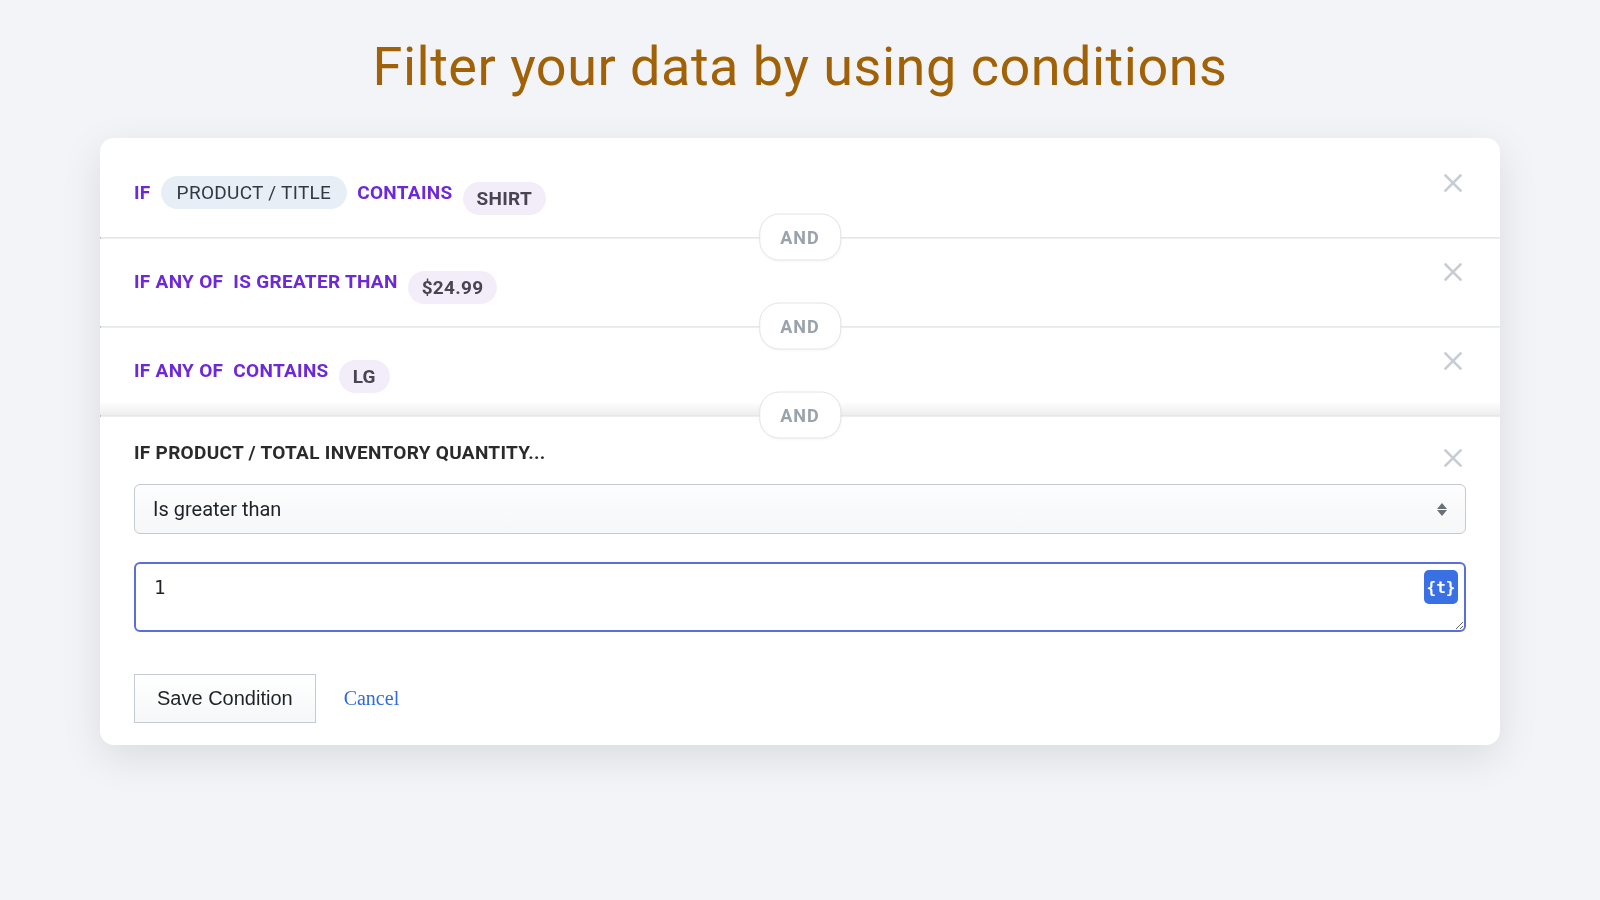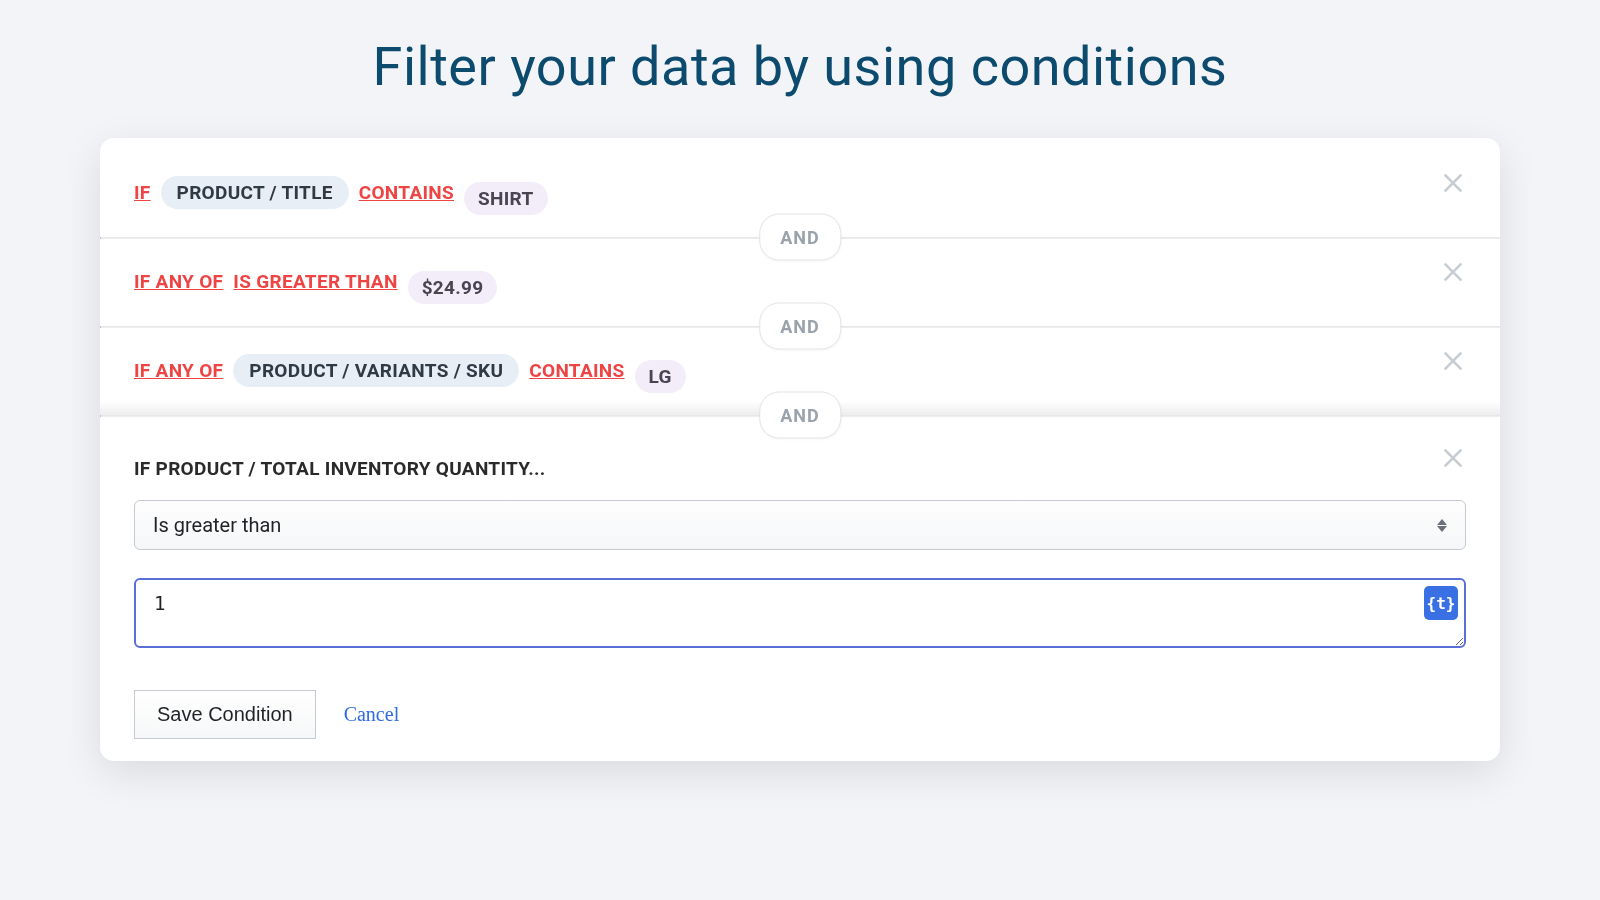--- a/index.html
+++ b/index.html
@@ -7,21 +7,21 @@
     font-family: -apple-system, BlinkMacSystemFont, "Segoe UI", Roboto, Helvetica, Arial, sans-serif;
     background: #f2f4f7;
     width: 1600px;
     height: 900px;
     overflow: hidden;
   }
   .page-title {
     text-align: center;
     font-size: 54px;
     font-weight: 400;
-    color: #0c4a6e;
+    color: #a16207;
     padding-top: 35px;
     padding-bottom: 40px;
     letter-spacing: 0.5px;
   }
   .card {
     background: #fff;
     border-radius: 14px;
     margin: 0 100px;
     box-shadow: 0 12px 40px rgba(0,0,0,0.10);
     overflow: visible;
@@ -34,28 +34,27 @@
     padding: 22px 34px 22px 34px;
   }
   .cond-line {
     display: flex;
     align-items: center;
     gap: 10px;
   }
   .kw {
     font-weight: 700;
     font-size: 19px;
-    color: #ef4444;
+    color: #6d28d9;
     letter-spacing: 0.3px;
-    text-decoration: underline;
   }
   .chip-field {
     background: #e8eef5;
     color: #2f3a45;
-    font-weight: 700;
+    font-weight: 400;
     font-size: 19px;
     padding: 5px 16px;
     border-radius: 18px;
     letter-spacing: 0.3px;
   }
   .chip-val {
     background: #f3edf9;
     color: #4a4353;
     font-weight: 700;
     font-size: 19px;
@@ -115,21 +114,20 @@
   .edit-row {
     padding: 26px 34px 10px 34px;
     position: relative;
   }
   .edit-row .kw-line {
     font-weight: 700;
     font-size: 19px;
     color: #2a2a2a;
     letter-spacing: 0.3px;
     margin-bottom: 20px;
-    margin-top: 16px;
   }
   .edit-row .close-x { top: 30px; }
   .select-box {
     position: relative;
     border: 1px solid #c6cbd1;
     border-radius: 6px;
     height: 50px;
     background: linear-gradient(#fdfdfe, #f6f7f8);
     display: flex;
     align-items: center;
@@ -251,21 +249,20 @@
   </div>
 
   <div class="divider-wrap">
     <hr class="divider-line">
     <span class="and-pill">AND</span>
   </div>
 
   <div class="cond-row">
     <div class="cond-line">
       <span class="kw">IF ANY OF</span>
-      <span class="chip-field">PRODUCT / VARIANTS / SKU</span>
       <span class="kw">CONTAINS</span>
       <span class="chip-val">LG</span>
     </div>
     <span class="close-x">
       <svg viewBox="0 0 24 24" fill="none" stroke="currentColor" stroke-width="2.5" stroke-linecap="round">
           <line x1="5" y1="5" x2="19" y2="19"></line>
           <line x1="19" y1="5" x2="5" y2="19"></line>
         </svg>
     </span>
   </div>

